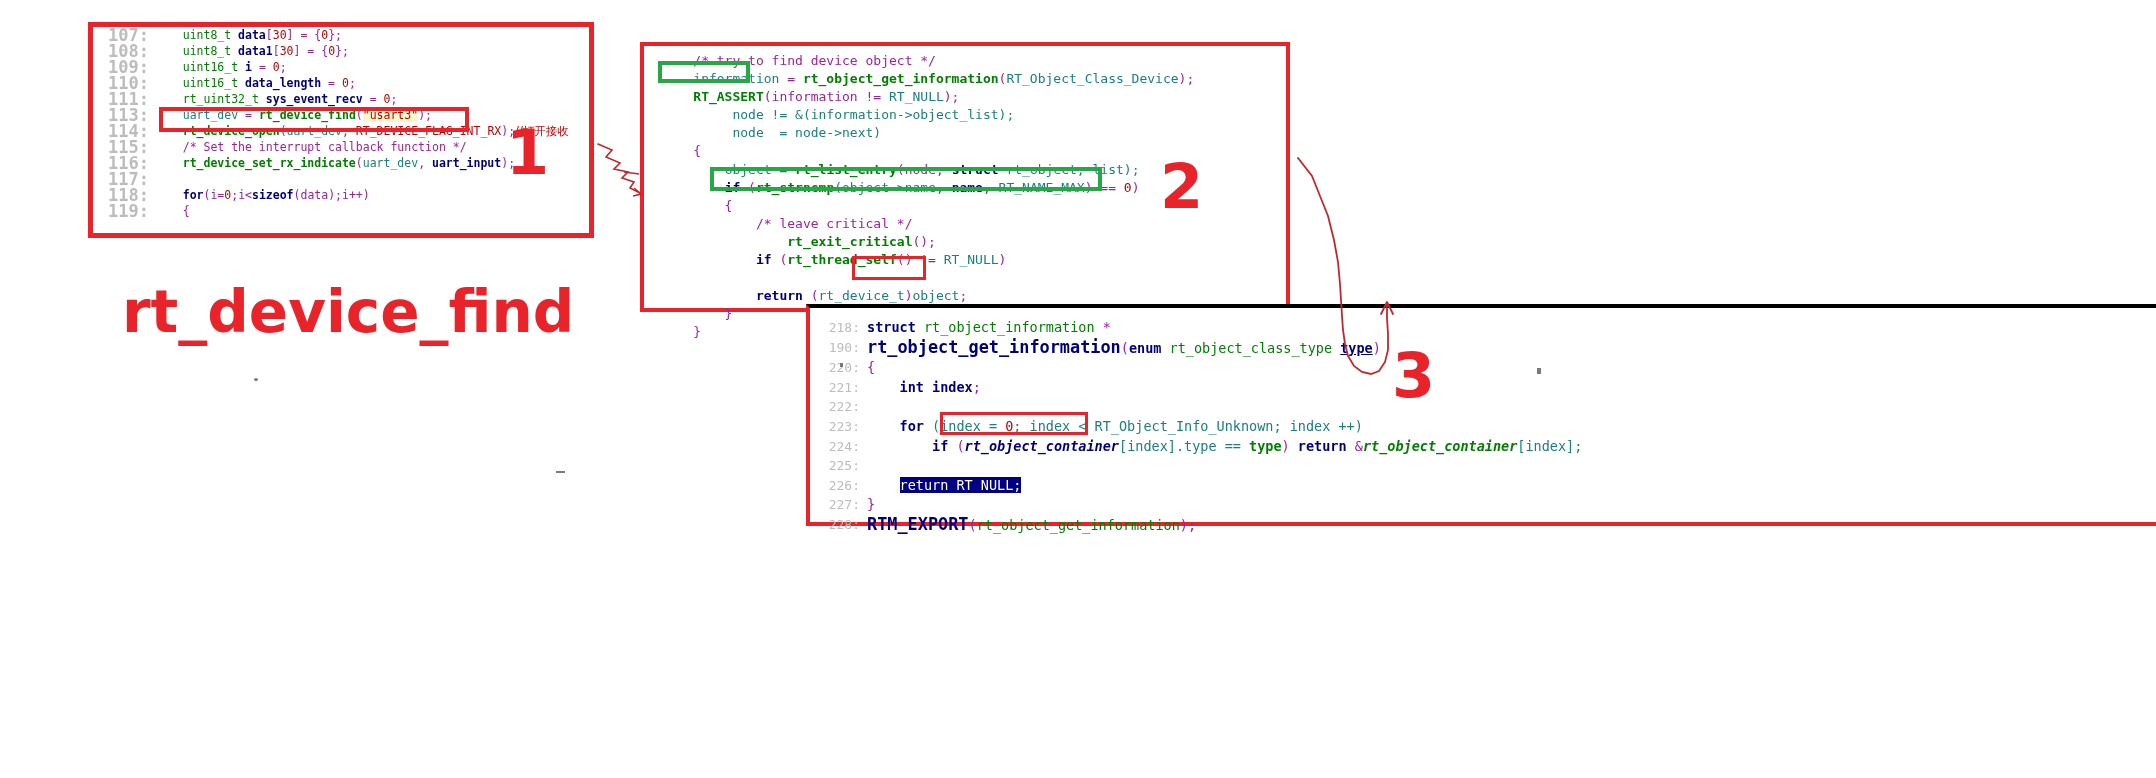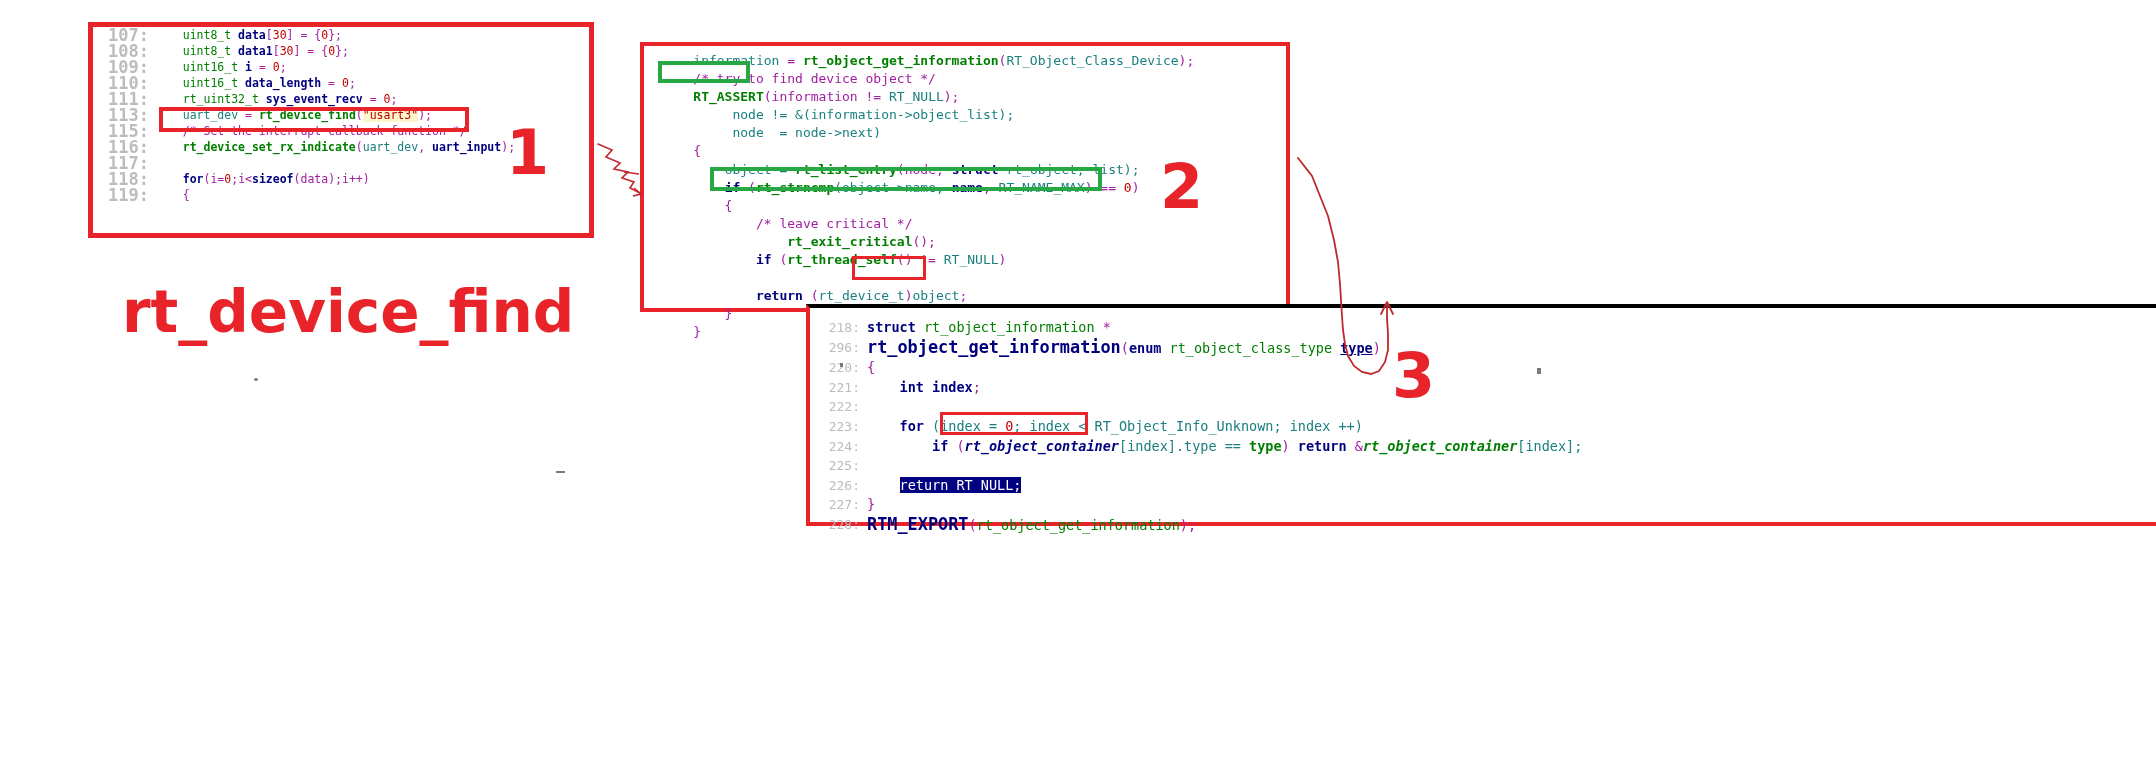--- a/index.html
+++ b/index.html
@@ -168,34 +168,35 @@
 
 <div class="code-panel" id="panel1">
   <div id="p1-clip">
     <div id="panel1-lines">
         <div class="code-line"><span class="lineno">107</span><span class="codetext"><span class="t-plain">    </span><span class="t-type">uint8_t </span><span class="t-varb">data</span><span class="t-punc">[</span><span class="t-num">30</span><span class="t-punc">] = {</span><span class="t-num">0</span><span class="t-punc">};</span></span></div>
         <div class="code-line"><span class="lineno">108</span><span class="codetext"><span class="t-plain">    </span><span class="t-type">uint8_t </span><span class="t-varb">data1</span><span class="t-punc">[</span><span class="t-num">30</span><span class="t-punc">] = {</span><span class="t-num">0</span><span class="t-punc">};</span></span></div>
         <div class="code-line"><span class="lineno">109</span><span class="codetext"><span class="t-plain">    </span><span class="t-type">uint16_t </span><span class="t-varb">i</span><span class="t-punc"> = </span><span class="t-num">0</span><span class="t-punc">;</span></span></div>
         <div class="code-line"><span class="lineno">110</span><span class="codetext"><span class="t-plain">    </span><span class="t-type">uint16_t </span><span class="t-varb">data_length</span><span class="t-punc"> = </span><span class="t-num">0</span><span class="t-punc">;</span></span></div>
         <div class="code-line"><span class="lineno">111</span><span class="codetext"><span class="t-plain">    </span><span class="t-type">rt_uint32_t </span><span class="t-varb">sys_event_recv</span><span class="t-punc"> = </span><span class="t-num">0</span><span class="t-punc">;</span></span></div>
         <div class="code-line"><span class="lineno">113</span><span class="codetext"><span class="t-plain">    </span><span class="t-var">uart_dev</span><span class="t-punc"> = </span><span class="t-fn">rt_device_find</span><span class="t-punc">(</span><span class="t-str">"usart3"</span><span class="t-punc">);</span></span></div>
+        <div class="code-line"><span class="lineno">114</span><span class="codetext"><span class="t-plain">    </span><span class="t-fn">rt_device_open</span><span class="t-punc">(</span><span class="t-var">uart_dev</span><span class="t-punc">, </span><span class="t-macro">RT_DEVICE_FLAG_INT_RX</span><span class="t-punc">);</span><span class="t-cn">//打开接收</span></span></div>
         <div class="code-line"><span class="lineno">115</span><span class="codetext"><span class="t-plain">    </span><span class="t-cmt">/* Set the interrupt callback function */</span></span></div>
         <div class="code-line"><span class="lineno">116</span><span class="codetext"><span class="t-plain">    </span><span class="t-fn">rt_device_set_rx_indicate</span><span class="t-punc">(</span><span class="t-var">uart_dev</span><span class="t-punc">, </span><span class="t-varb">uart_input</span><span class="t-punc">);</span></span></div>
         <div class="code-line"><span class="lineno">117</span><span class="codetext">&nbsp;</span></div>
         <div class="code-line"><span class="lineno">118</span><span class="codetext"><span class="t-plain">    </span><span class="t-kw">for</span><span class="t-punc">(i=</span><span class="t-num">0</span><span class="t-punc">;i&lt;</span><span class="t-kw">sizeof</span><span class="t-punc">(data);i++)</span></span></div>
         <div class="code-line"><span class="lineno">119</span><span class="codetext"><span class="t-brace">    {</span></span></div>
       </div>
   </div>
   <div id="p1-hl"></div>
 </div>
 
 <div class="code-panel" id="panel2">
   <div id="panel2-lines">
+      <div class="code-line"><span class="codetext"><span class="t-plain">    </span><span class="t-cmt">/* try to find device object */</span></span></div>
       <div class="code-line"><span class="codetext"><span class="t-plain">    </span><span class="t-var">information</span><span class="t-punc"> = </span><span class="t-fn">rt_object_get_information</span><span class="t-punc">(</span><span class="t-var">RT_Object_Class_Device</span><span class="t-punc">);</span></span></div>
-      <div class="code-line"><span class="codetext"><span class="t-plain">    </span><span class="t-cmt">/* try to find device object */</span></span></div>
       <div class="code-line"><span class="codetext"><span class="t-plain">    </span><span class="t-fn">RT_ASSERT</span><span class="t-punc">(information != </span><span class="t-var">RT_NULL</span><span class="t-punc">);</span></span></div>
       <div class="code-line"><span class="codetext"><span class="t-plain">         </span><span class="t-var">node != &amp;(information-&gt;object_list);</span></span></div>
       <div class="code-line"><span class="codetext"><span class="t-plain">         </span><span class="t-var">node  = node-&gt;next)</span></span></div>
       <div class="code-line"><span class="codetext"><span class="t-brace">    {</span></span></div>
       <div class="code-line"><span class="codetext"><span class="t-plain">        </span><span class="t-var">object = </span><span class="t-fn">rt_list_entry</span><span class="t-punc">(node, </span><span class="t-kw">struct</span><span class="t-var"> rt_object, list);</span></span></div>
       <div class="code-line"><span class="codetext"><span class="t-plain">        </span><span class="t-kw">if</span><span class="t-punc"> (</span><span class="t-fn">rt_strncmp</span><span class="t-var">(object-&gt;name, </span><span class="t-varb">name</span><span class="t-punc">, </span><span class="t-var">RT_NAME_MAX</span><span class="t-punc">) == </span><span class="t-num">0</span><span class="t-punc">)</span></span></div>
       <div class="code-line"><span class="codetext"><span class="t-brace">        {</span></span></div>
       <div class="code-line"><span class="codetext"><span class="t-plain">            </span><span class="t-cmt">/* leave critical */</span></span></div>
       <div class="code-line"><span class="codetext"><span class="t-plain">                </span><span class="t-fn">rt_exit_critical</span><span class="t-punc">();</span></span></div>
       <div class="code-line"><span class="codetext"><span class="t-plain">            </span><span class="t-kw">if</span><span class="t-punc"> (</span><span class="t-fn">rt_thread_self</span><span class="t-punc">() != </span><span class="t-var">RT_NULL</span><span class="t-punc">)</span></span></div>
@@ -205,21 +206,21 @@
       <div class="code-line"><span class="codetext"><span class="t-brace">    }</span></span></div>
     </div>
   <div id="p2-green1"></div>
   <div id="p2-green2"></div>
   <div id="p2-red1"></div>
 </div>
 
 <div class="code-panel" id="panel3">
   <div id="panel3-lines">
       <div class="code-line"><span class="lineno">218</span><span class="codetext"><span class="t-kw">struct</span><span class="t-type"> rt_object_information </span><span class="t-punc">*</span></span></div>
-      <div class="code-line"><span class="lineno">296</span><span class="codetext"><span class="t-fn-big">rt_object_get_information</span><span class="t-punc">(</span><span class="t-kw">enum</span><span class="t-type"> rt_object_class_type </span><span class="t-u-var">type</span><span class="t-punc">)</span></span></div>
+      <div class="code-line"><span class="lineno">190</span><span class="codetext"><span class="t-fn-big">rt_object_get_information</span><span class="t-punc">(</span><span class="t-kw">enum</span><span class="t-type"> rt_object_class_type </span><span class="t-u-var">type</span><span class="t-punc">)</span></span></div>
       <div class="code-line"><span class="lineno">220</span><span class="codetext"><span class="t-brace">{</span></span></div>
       <div class="code-line"><span class="lineno">221</span><span class="codetext"><span class="t-plain">    </span><span class="t-kw">int</span><span class="t-plain"> </span><span class="t-varb">index</span><span class="t-punc">;</span></span></div>
       <div class="code-line"><span class="lineno">222</span><span class="codetext">&nbsp;</span></div>
       <div class="code-line"><span class="lineno">223</span><span class="codetext"><span class="t-plain">    </span><span class="t-kw">for</span><span class="t-var"> (index = </span><span class="t-num">0</span><span class="t-var">; index &lt; </span><span class="t-var">RT_Object_Info_Unknown</span><span class="t-var">; index ++)</span></span></div>
       <div class="code-line"><span class="lineno">224</span><span class="codetext"><span class="t-plain">        </span><span class="t-kw">if</span><span class="t-punc"> (</span><span class="t-ital">rt_object_container</span><span class="t-var">[index].type == </span><span class="t-typeb">type</span><span class="t-punc">) </span><span class="t-kw">return</span><span class="t-punc"> &amp;</span><span class="t-ital2">rt_object_container</span><span class="t-var">[index];</span></span></div>
       <div class="code-line"><span class="lineno">225</span><span class="codetext">&nbsp;</span></div>
       <div class="code-line"><span class="lineno">226</span><span class="codetext"><span class="t-plain">    </span><span class="t-sel">return RT_NULL;</span></span></div>
       <div class="code-line"><span class="lineno">227</span><span class="codetext"><span class="t-brace">}</span></span></div>
       <div class="code-line"><span class="lineno">228</span><span class="codetext"><span class="t-fn-big">RTM_EXPORT</span><span class="t-punc">(</span><span class="t-type">rt_object_get_information</span><span class="t-punc">);</span></span></div>
     </div>

